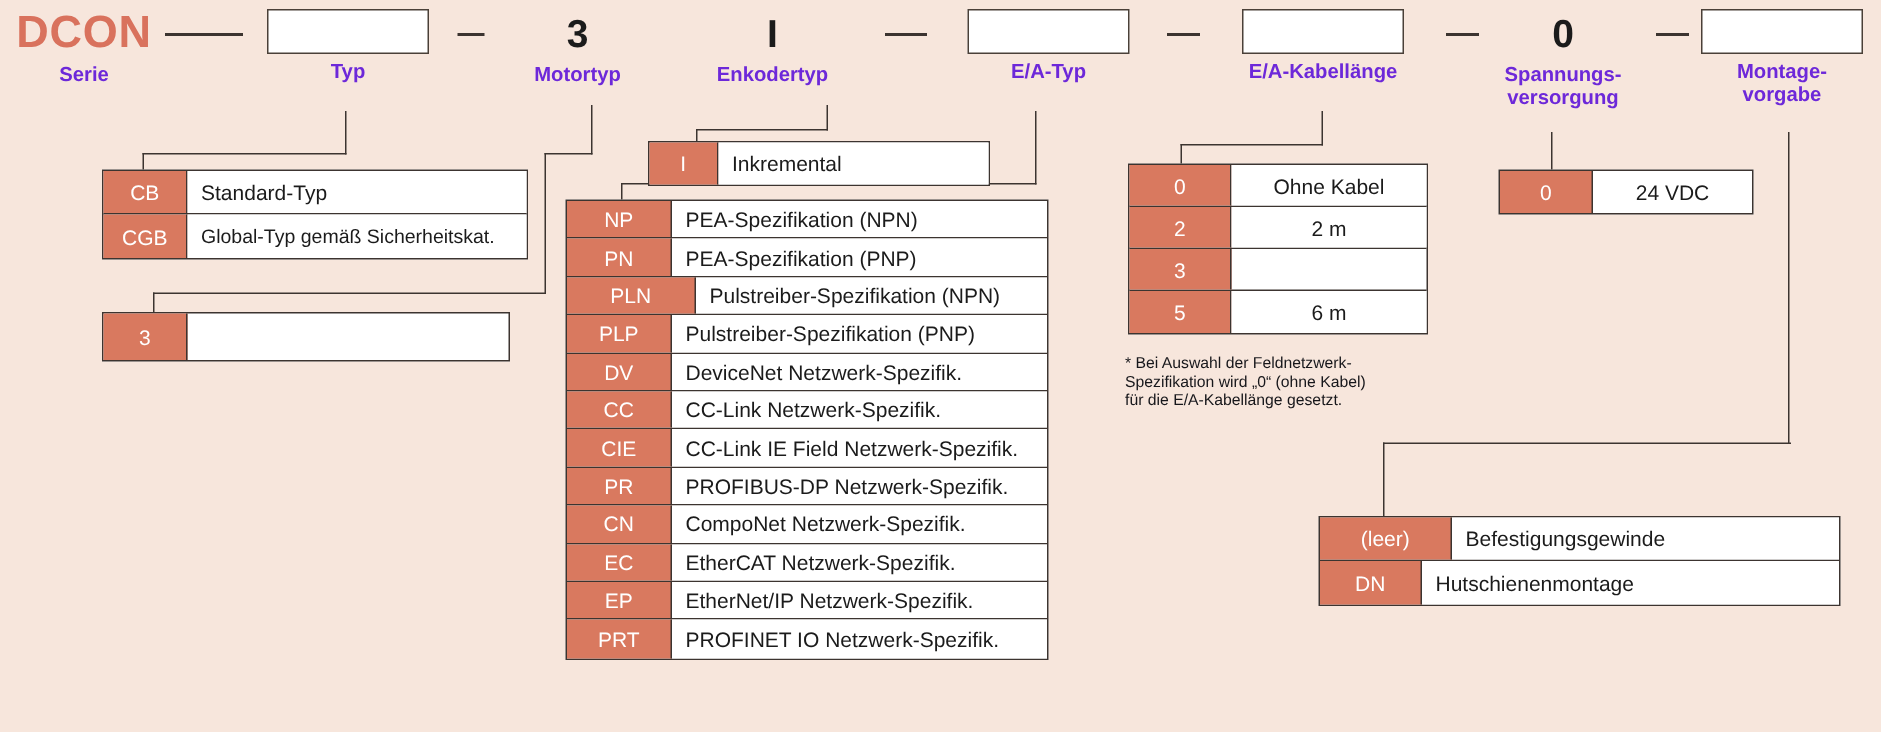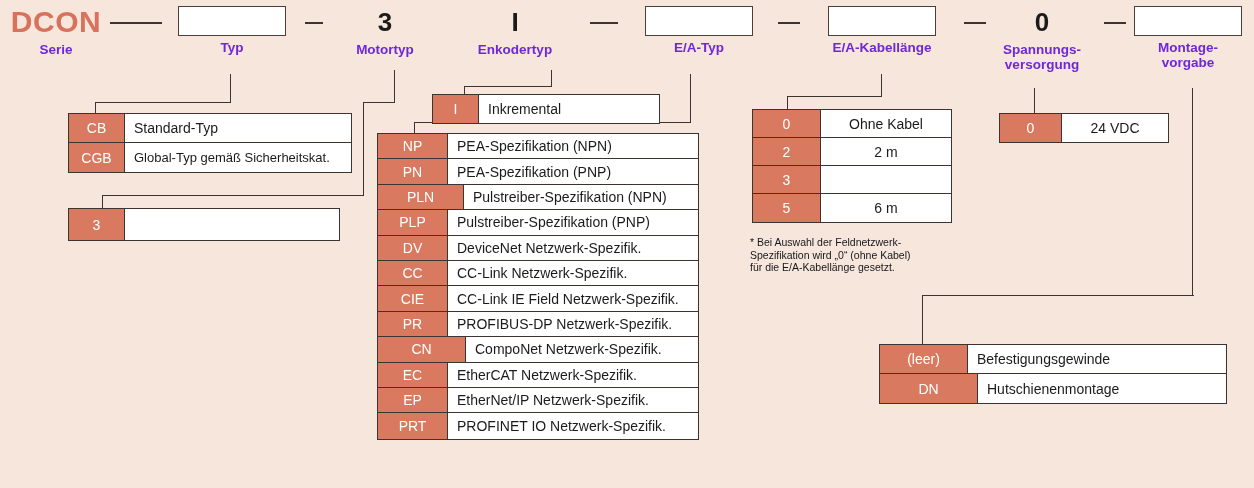--- a/index.html
+++ b/index.html
@@ -193,21 +193,21 @@
     </div>
     <div class="row" style="height:25.4px;">
       <div class="code" style="width:70px;">CIE</div>
       <div class="desc">CC-Link IE Field Netzwerk-Spezifik.</div>
     </div>
     <div class="row" style="height:25.4px;">
       <div class="code" style="width:70px;">PR</div>
       <div class="desc">PROFIBUS-DP Netzwerk-Spezifik.</div>
     </div>
     <div class="row" style="height:25.4px;">
-      <div class="code" style="width:88px;">CN</div>
+      <div class="code" style="width:70px;">CN</div>
       <div class="desc">CompoNet Netzwerk-Spezifik.</div>
     </div>
     <div class="row" style="height:25.4px;">
       <div class="code" style="width:70px;">EC</div>
       <div class="desc">EtherCAT Netzwerk-Spezifik.</div>
     </div>
     <div class="row" style="height:25.4px;">
       <div class="code" style="width:70px;">EP</div>
       <div class="desc">EtherNet/IP Netzwerk-Spezifik.</div>
     </div>
@@ -245,18 +245,18 @@
       <div class="desc center">24 VDC</div>
     </div>
   </div>
 
   <div class="tbl" style="left:879px;top:344px;width:348px;">
     <div class="row" style="height:29px;">
       <div class="code" style="width:88px;">(leer)</div>
       <div class="desc">Befestigungsgewinde</div>
     </div>
     <div class="row" style="height:29px;">
-      <div class="code" style="width:98px;">DN</div>
+      <div class="code" style="width:68px;">DN</div>
       <div class="desc">Hutschienenmontage</div>
     </div>
   </div>
 
 </div>
 
 </body></html>

